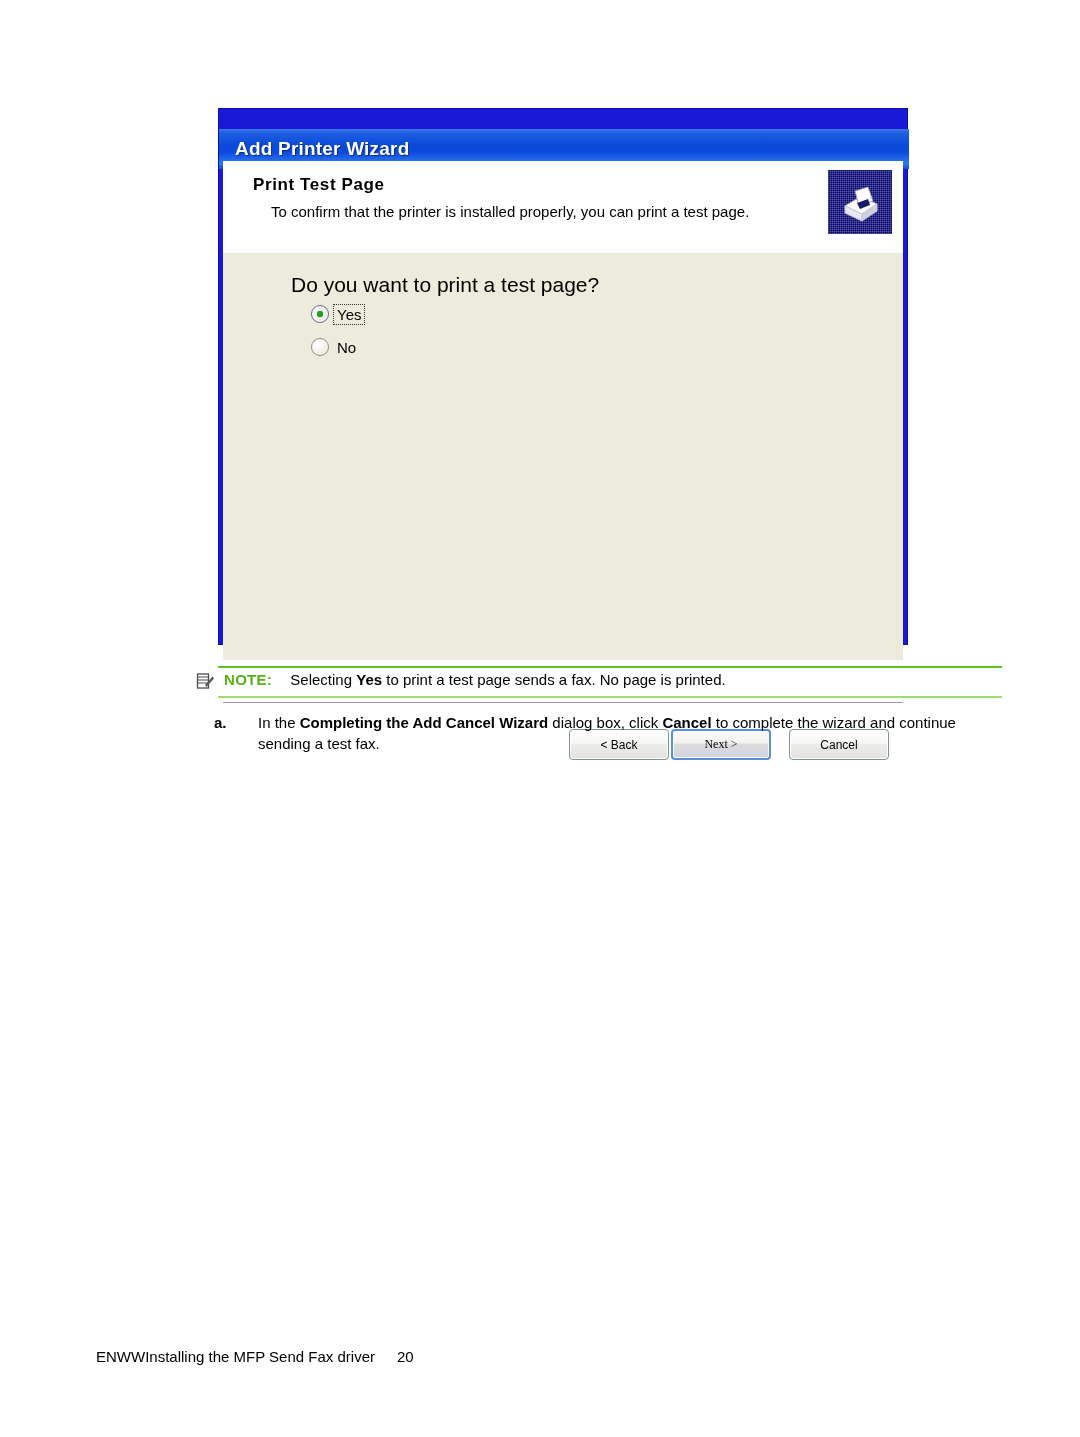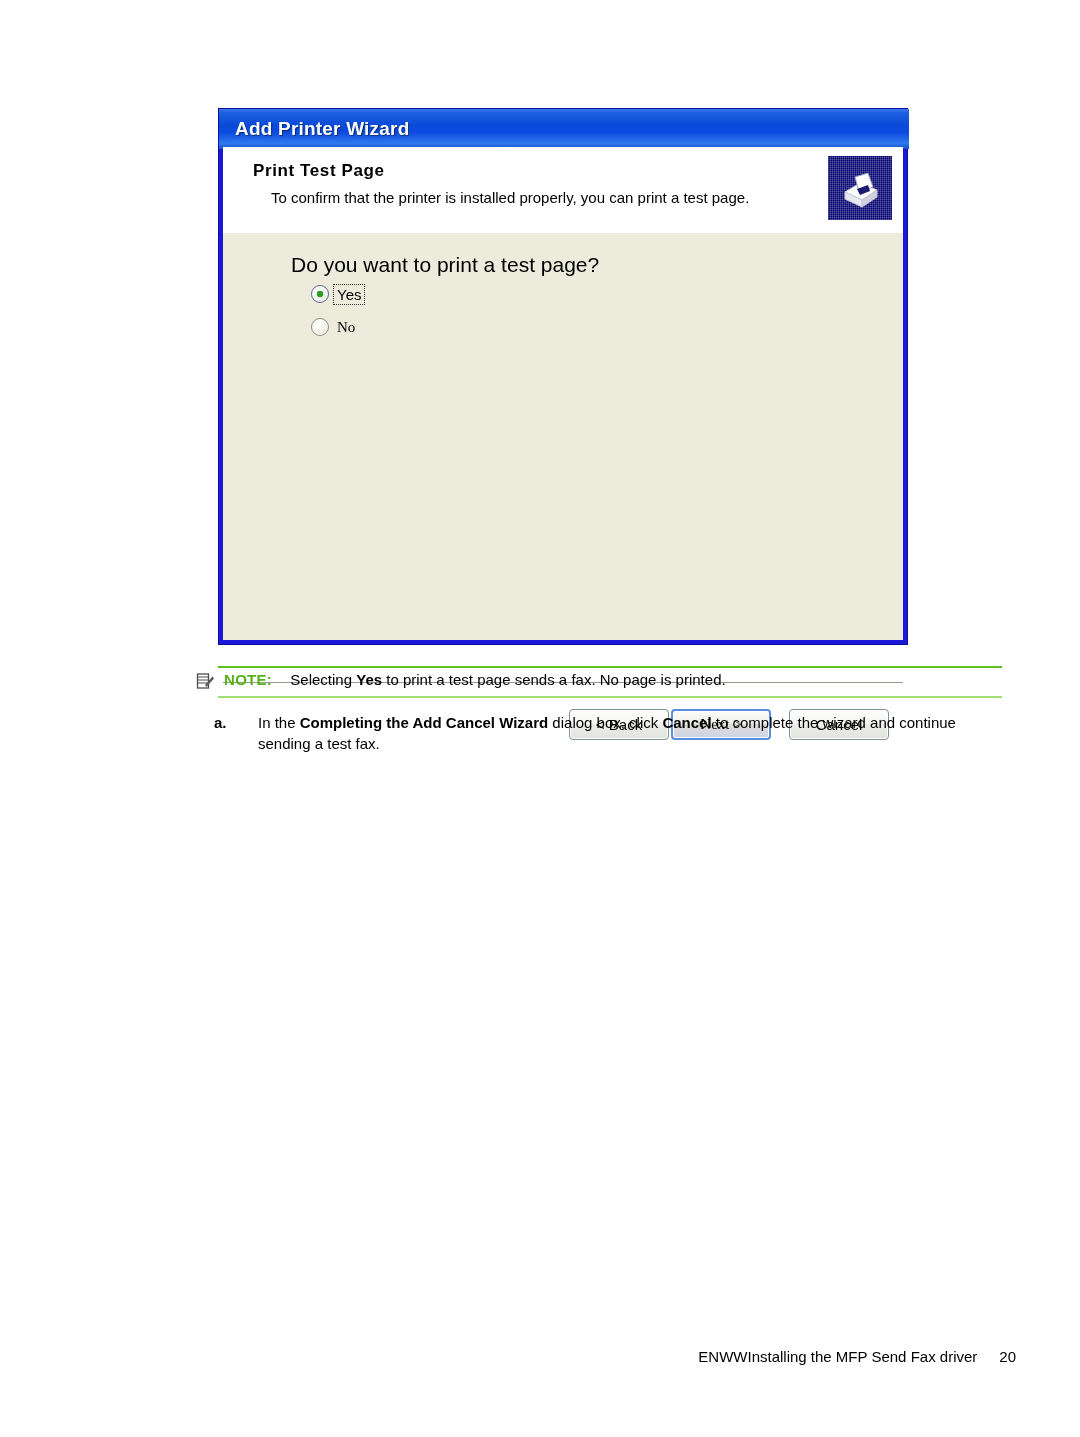--- a/index.html
+++ b/index.html
@@ -27,20 +27,21 @@
     border: 1px solid #0d0da8;
     box-sizing: border-box;
     padding: 4px;
   }
   .dlg-inner {
     width: 100%;
     height: 100%;
     background: #0ea5e9;
     position: relative;
     box-sizing: border-box;
+    margin-top: 20px;
   }
 
   .titlebar {
     position: absolute;
     left: -4px;
     top: -4px;
     width: 690px;
     height: 40px;
     background: linear-gradient(to bottom,
         #3a7ae8 0%, #1c5fe0 10%, #0a49d8 42%,
@@ -54,21 +55,21 @@
     color: #ffffff;
     font-size: 19px;
     font-weight: bold;
     letter-spacing: .2px;
     text-shadow: 1px 1px 1px rgba(0,0,0,.45);
   }
 
   .dlg-header {
     position: absolute;
     left: 0;
-    top: 34px;
+    top: 28px;
     right: 0;
     height: 104px;
     background: #ffffff;
     border-bottom: 1px solid #9e9e9e;
     box-sizing: border-box;
   }
   .hdr-title {
     position: absolute;
     left: 30px;
     top: 14px;
@@ -118,21 +119,21 @@
     top: 20px;
     font-size: 21px;
   }
   .radio-row {
     position: absolute;
     left: 88px;
     display: flex;
     align-items: center;
   }
   .radio-row.r1 { top: 52px; }
-  .radio-row.r2 { top: 85px; font-family: Liberation Serif, serif; }
+  .radio-row.r2 { top: 85px; }
 
   .radio {
     width: 16px;
     height: 16px;
     border-radius: 50%;
     background: radial-gradient(circle at 35% 32%, #ffffff 0%, #f1f1ea 55%, #dedbc9 100%);
     border: 1px solid #8e8f7c;
     box-shadow: inset 0 0 0 1px rgba(255,255,255,.85);
     display: flex;
     align-items: center;
@@ -174,21 +175,21 @@
     display: flex;
     gap: 0;
   }
   .btn {
     width: 100px;
     height: 31px;
     margin-left: 2px;
     border-radius: 4px;
     border: 1px solid #7d948f;
     background: linear-gradient(to bottom, #fdfdfd 0%, #f7f7f5 45%, #ececea 50%, #e2e2de 100%);
-    font-size: 15px;
+    font-size: 12px;
     font-family: "Liberation Sans", sans-serif;
     color: #000;
     display: flex;
     align-items: center;
     justify-content: center;
     box-shadow: inset 0 0 0 1px #ffffff;
     box-sizing: border-box;
   }
   .btn.default {
     border: 2px solid #5a8ce0;
@@ -259,24 +260,24 @@
   }
   .step-text {
     margin-left: 44px;
     display: block;
   }
 
   
   .footer {
     position: absolute;
     left: 96px;
-    right: 64px;
+    right: 76px;
     top: 1348px;
     display: flex;
-    justify-content: flex-end;
+    justify-content: flex-start;
     align-items: baseline;
     font-size: 15px;
   }
   .footer-right { display: flex; align-items: baseline; }
   .footer-page { margin-left: 22px; }
   b { font-weight: bold; }
 </style>
 </head>
 <body>
 

